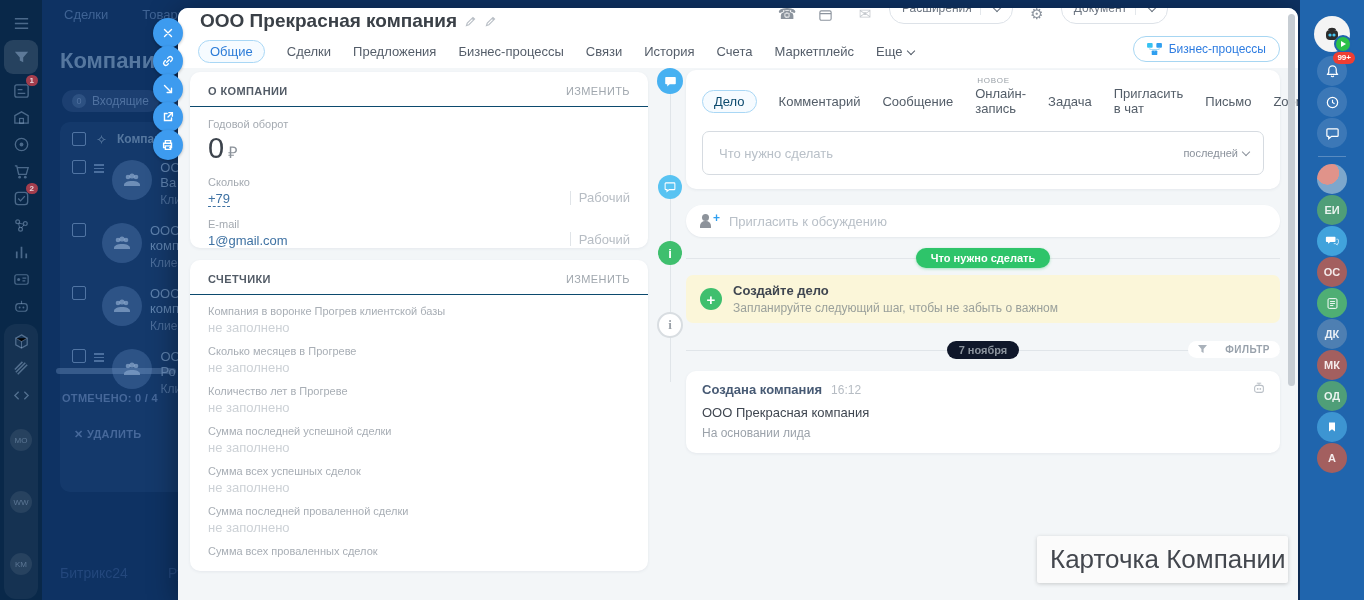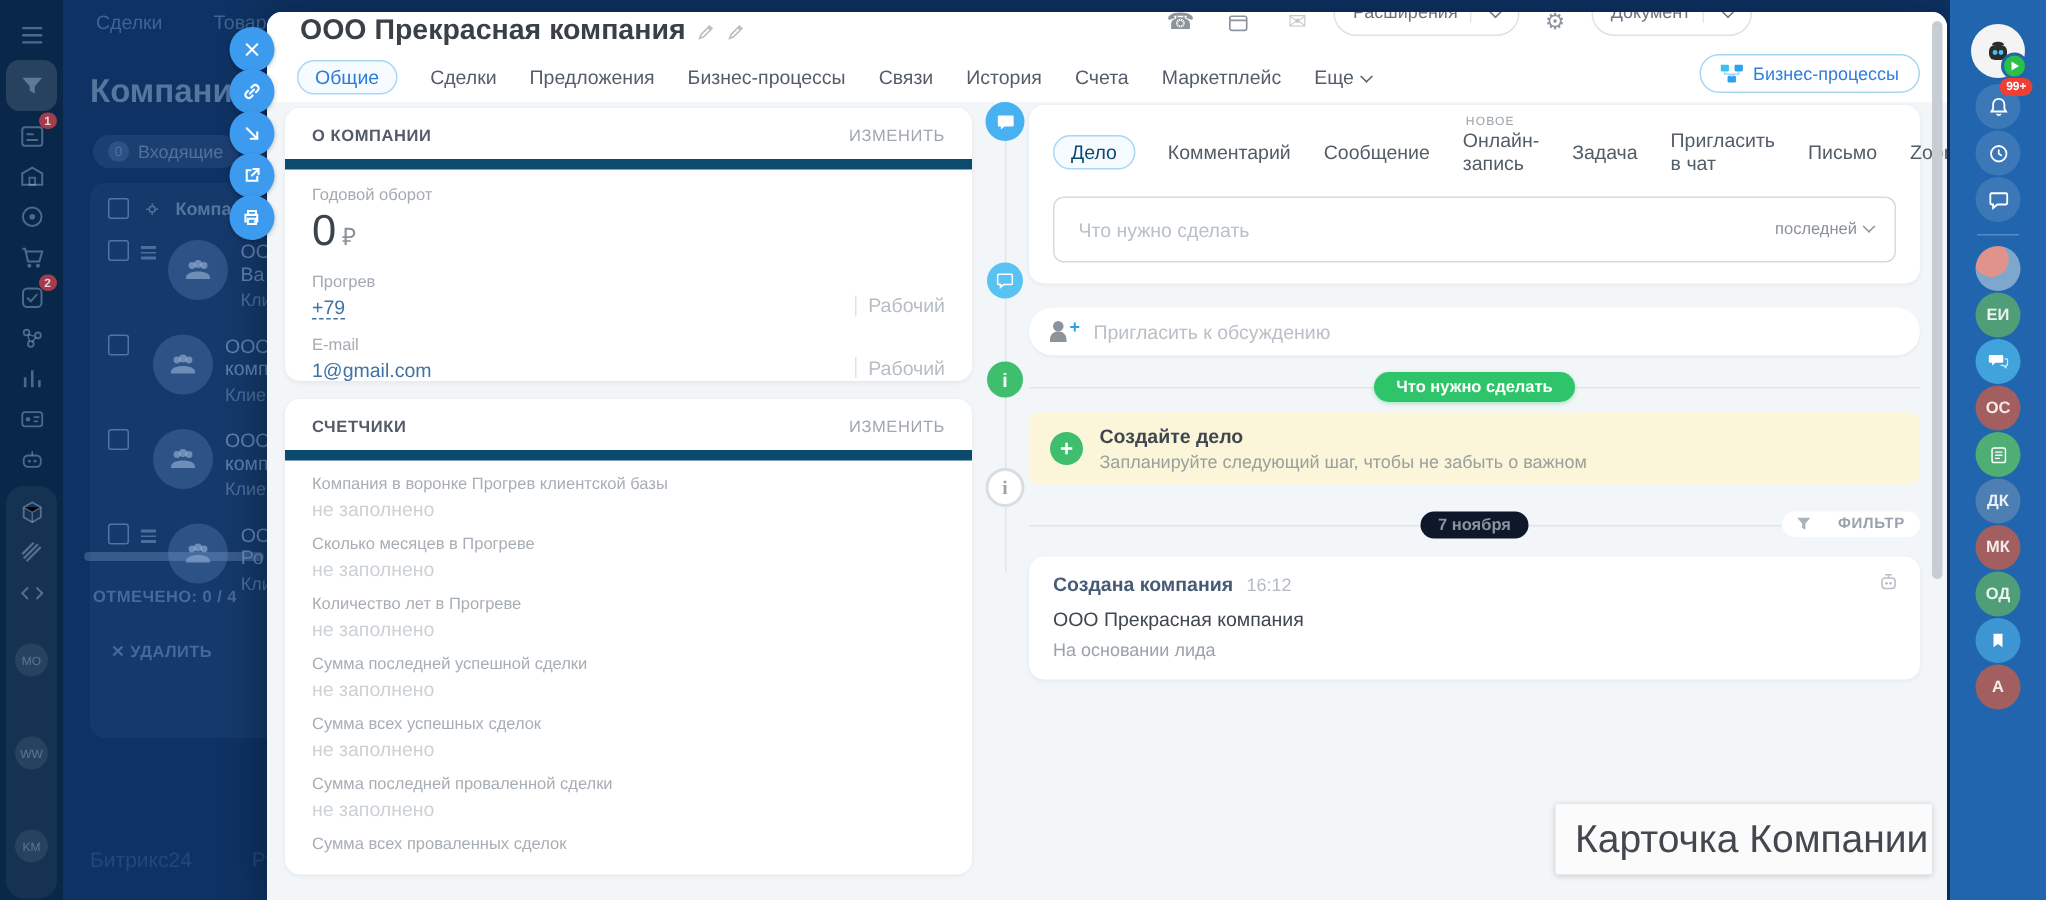--- a/index.html
+++ b/index.html
@@ -50,21 +50,21 @@
   .tb-pill{border:1px solid #dde2e8;border-radius:15px;height:30px;display:flex;align-items:center;padding:0 12px;font-size:12px;color:#6b7480;background:#fff;position:relative;}
   .tb-pill .sep{width:1px;height:14px;background:#e3e7eb;margin:0 8px;}
   .bp-btn{position:absolute;right:18px;top:28px;height:26px;border:1px solid #a7d6f2;border-radius:15px;background:#fff;display:flex;align-items:center;gap:7px;padding:0 13px;font-size:12px;color:#2f7de1;}
   .bp-btn svg{width:15px;height:13px;}
   .s-tabs{position:absolute;left:20px;top:32px;display:flex;align-items:center;gap:22px;font-size:13px;color:#545d69;}
   .s-tab-active{border:1px solid #a9d7f5;background:#f6fbff;color:#2c7cd8;border-radius:14px;padding:3px 11px;}
   
   .s-body{position:absolute;left:0;top:60px;width:100%;height:532px;}
   .col-left{position:absolute;left:12px;top:4px;width:458px;}
   .card{background:#fff;border-radius:10px;box-shadow:0 1px 3px rgba(60,80,100,.08);}
-  .card-h{display:flex;justify-content:space-between;align-items:center;padding:13px 18px 9px;border-bottom:7px solid #0c4a6e;}
+  .card-h{display:flex;justify-content:space-between;align-items:center;padding:13px 18px 9px;border-bottom:1px solid #0c4a6e;}
   .card-h .t{font-size:11px;font-weight:bold;color:#525b66;letter-spacing:.4px;}
   .card-h .e{font-size:11px;color:#a0a7ae;letter-spacing:.4px;}
   .fld{padding:0 18px;}
   .flabel{font-size:11px;color:#a4aab1;margin-top:11px;}
   .frow{display:flex;align-items:center;justify-content:space-between;}
   .fkind{font-size:13px;color:#b7bdc4;display:flex;align-items:center;gap:8px;}
   .fkind i{width:1px;height:14px;background:#e0e4e8;}
   .rev{font-size:29px;color:#3c434c;margin-top:2px;}
   .rev .cur{font-size:16px;color:#8b929a;margin-left:4px;}
   .blue-v{font-size:13px;color:#3f72a3;margin-top:3px;display:inline-block;}
@@ -457,21 +457,21 @@
       <div class="card" style="min-height:176px;">
         <div class="card-h">
           <span class="t">О КОМПАНИИ</span>
           <span class="e">ИЗМЕНИТЬ</span>
         </div>
         <div class="fld">
           <div class="flabel">Годовой оборот</div>
           <div class="rev"><span>0</span><span class="cur">₽</span></div>
         </div>
         <div class="fld">
-          <div class="flabel">Прогрев</div>
+          <div class="flabel">Сколько</div>
           <div class="frow">
             <span class="blue-v dash-u">+79</span>
             <span class="fkind">
                 <i></i>
                 <span>Рабочий</span>
               </span>
           </div>
         </div>
         <div class="fld">
           <div class="flabel">E-mail</div>

